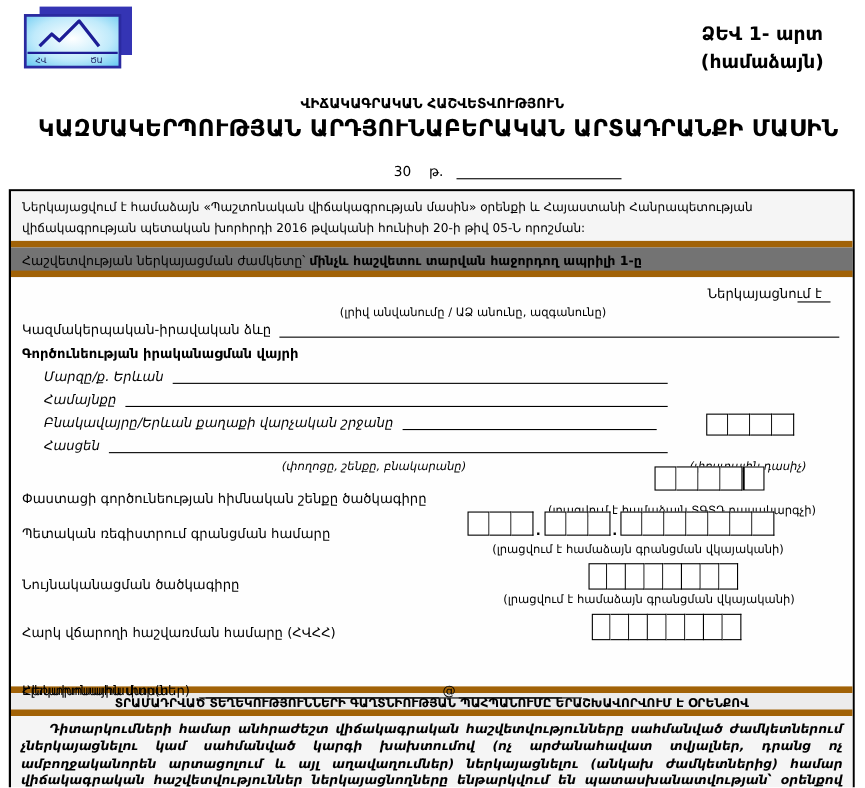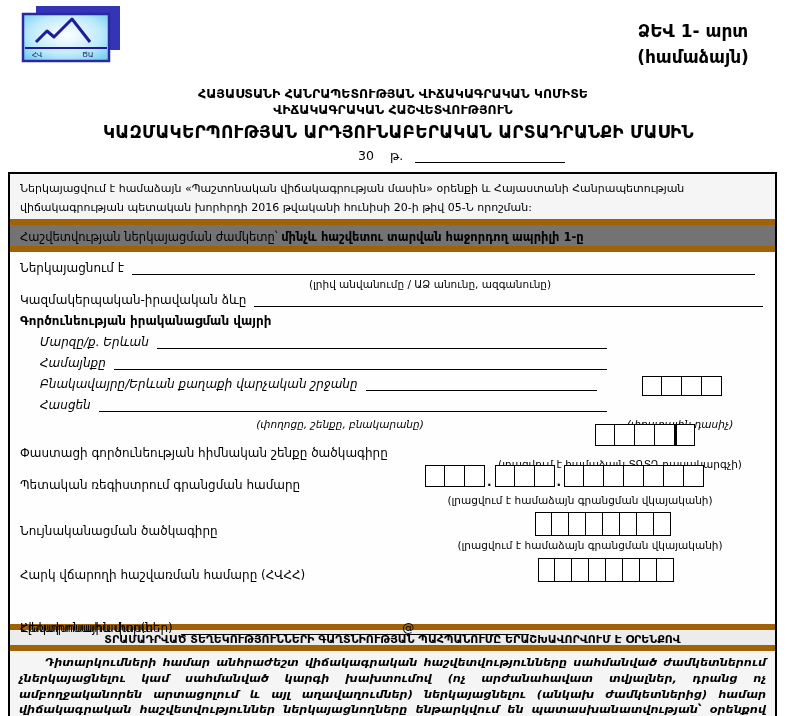--- a/index.html
+++ b/index.html
@@ -8,21 +8,21 @@
     position: relative; width: 786px; height: 716px; overflow: hidden;
     background: #fff; color: #000;
     font-family: "DejaVu Sans", "Liberation Sans", sans-serif;
   }
   
   .logo { position:absolute; left:20px; top:4px; width:104px; height:60px; }
   .form-code-block { position:absolute; right:23px; top:18px; width:140px; text-align:center;
     font-weight:bold; font-size:17px; line-height:1.55; }
   .heading { position:absolute; left:0; top:86px; width:100%; text-align:center; font-weight:bold; }
   .heading .h-small { font-size:12.5px; line-height:1.3; }
-  .heading .h-big { font-size:17px; margin-top:3px; letter-spacing:.2px;margin-left:11px; }
+  .heading .h-big { font-size:21px; margin-top:3px; letter-spacing:.2px;margin-left:11px; }
   .year-row { position:absolute; left:358px; top:148px; display:flex; align-items:flex-end; font-size:12.5px; }
   .year-row .gap { display:inline-block; width:16px; }
   .year-line { display:inline-block; width:150px; border-bottom:1px solid #000; height:14px; margin-left:12px; }
   
   .box { position:absolute; left:8px; top:172px; width:769px; border:2px solid #000; background:#fff; }
   .sec { border-bottom:6px solid #a16207; }
   .sec:last-child { border-bottom:none; }
   .sec-legal { height:51px; padding:5px 10px 0; font-size:11px; line-height:1.75; background:#f5f5f5; }
   .sec-deadline { height:27px; padding:5px 10px 0; font-size:11.5px; background:#737373; }
   .sec-deadline b { font-size:11.5px; }
@@ -71,21 +71,20 @@
       <text x="62" y="53" font-size="7" fill="#14145a">ԾԱ</text>
     </svg>
   </div>
 
   <div class="form-code-block">
     <div>ՁԵՎ 1- արտ</div>
     <div>(համաձայն)</div>
   </div>
 
   <div class="heading">
-    <div class="h-small">ՀԱՅԱՍՏԱՆԻ ՀԱՆՐԱՊԵՏՈՒԹՅԱՆ ՎԻՃԱԿԱԳՐԱԿԱՆ ԿՈՄԻՏԵ</div>
     <div class="h-small">ՎԻՃԱԿԱԳՐԱԿԱՆ ՀԱՇՎԵՏՎՈՒԹՅՈՒՆ</div>
     <div class="h-big">ԿԱԶՄԱԿԵՐՊՈՒԹՅԱՆ ԱՐԴՅՈՒՆԱԲԵՐԱԿԱՆ ԱՐՏԱԴՐԱՆՔԻ ՄԱՍԻՆ</div>
   </div>
 
   <div class="year-row">
     <span>30</span>
     <span class="gap"></span>
     <span>թ.</span>
     <span class="year-line"></span>
   </div>
@@ -95,21 +94,21 @@
     <div class="sec sec-legal">
       <span>Ներկայացվում է համաձայն «Պաշտոնական վիճակագրության մասին» օրենքի և Հայաստանի Հանրապետության վիճակագրության պետական խորհրդի 2016 թվականի հունիսի 20-ի թիվ 05-Ն որոշման:</span>
     </div>
 
     <div class="sec sec-deadline">
       <span>Հաշվետվության ներկայացման ժամկետը՝ </span><b>մինչև հաշվետու տարվան հաջորդող ապրիլի 1-ը</b>
     </div>
 
     <div class="sec sec-main">
 
-      <div class="row" style="left:10px; top:8px; right:20px;">
+      <div class="row" style="left:10px; top:8px; right:20px;flex-direction:column;">
         <span class="lbl">Ներկայացնում է</span>
         <span class="fill-line"></span>
       </div>
       <div class="hint" style="left:195px; top:26px; width:450px;">(լրիվ անվանումը / ԱՁ անունը, ազգանունը)</div>
 
       <div class="row" style="left:10px; top:40px; right:12px;">
         <span class="lbl">Կազմակերպական-իրավական ձևը</span>
         <span class="fill-line"></span>
       </div>
 

